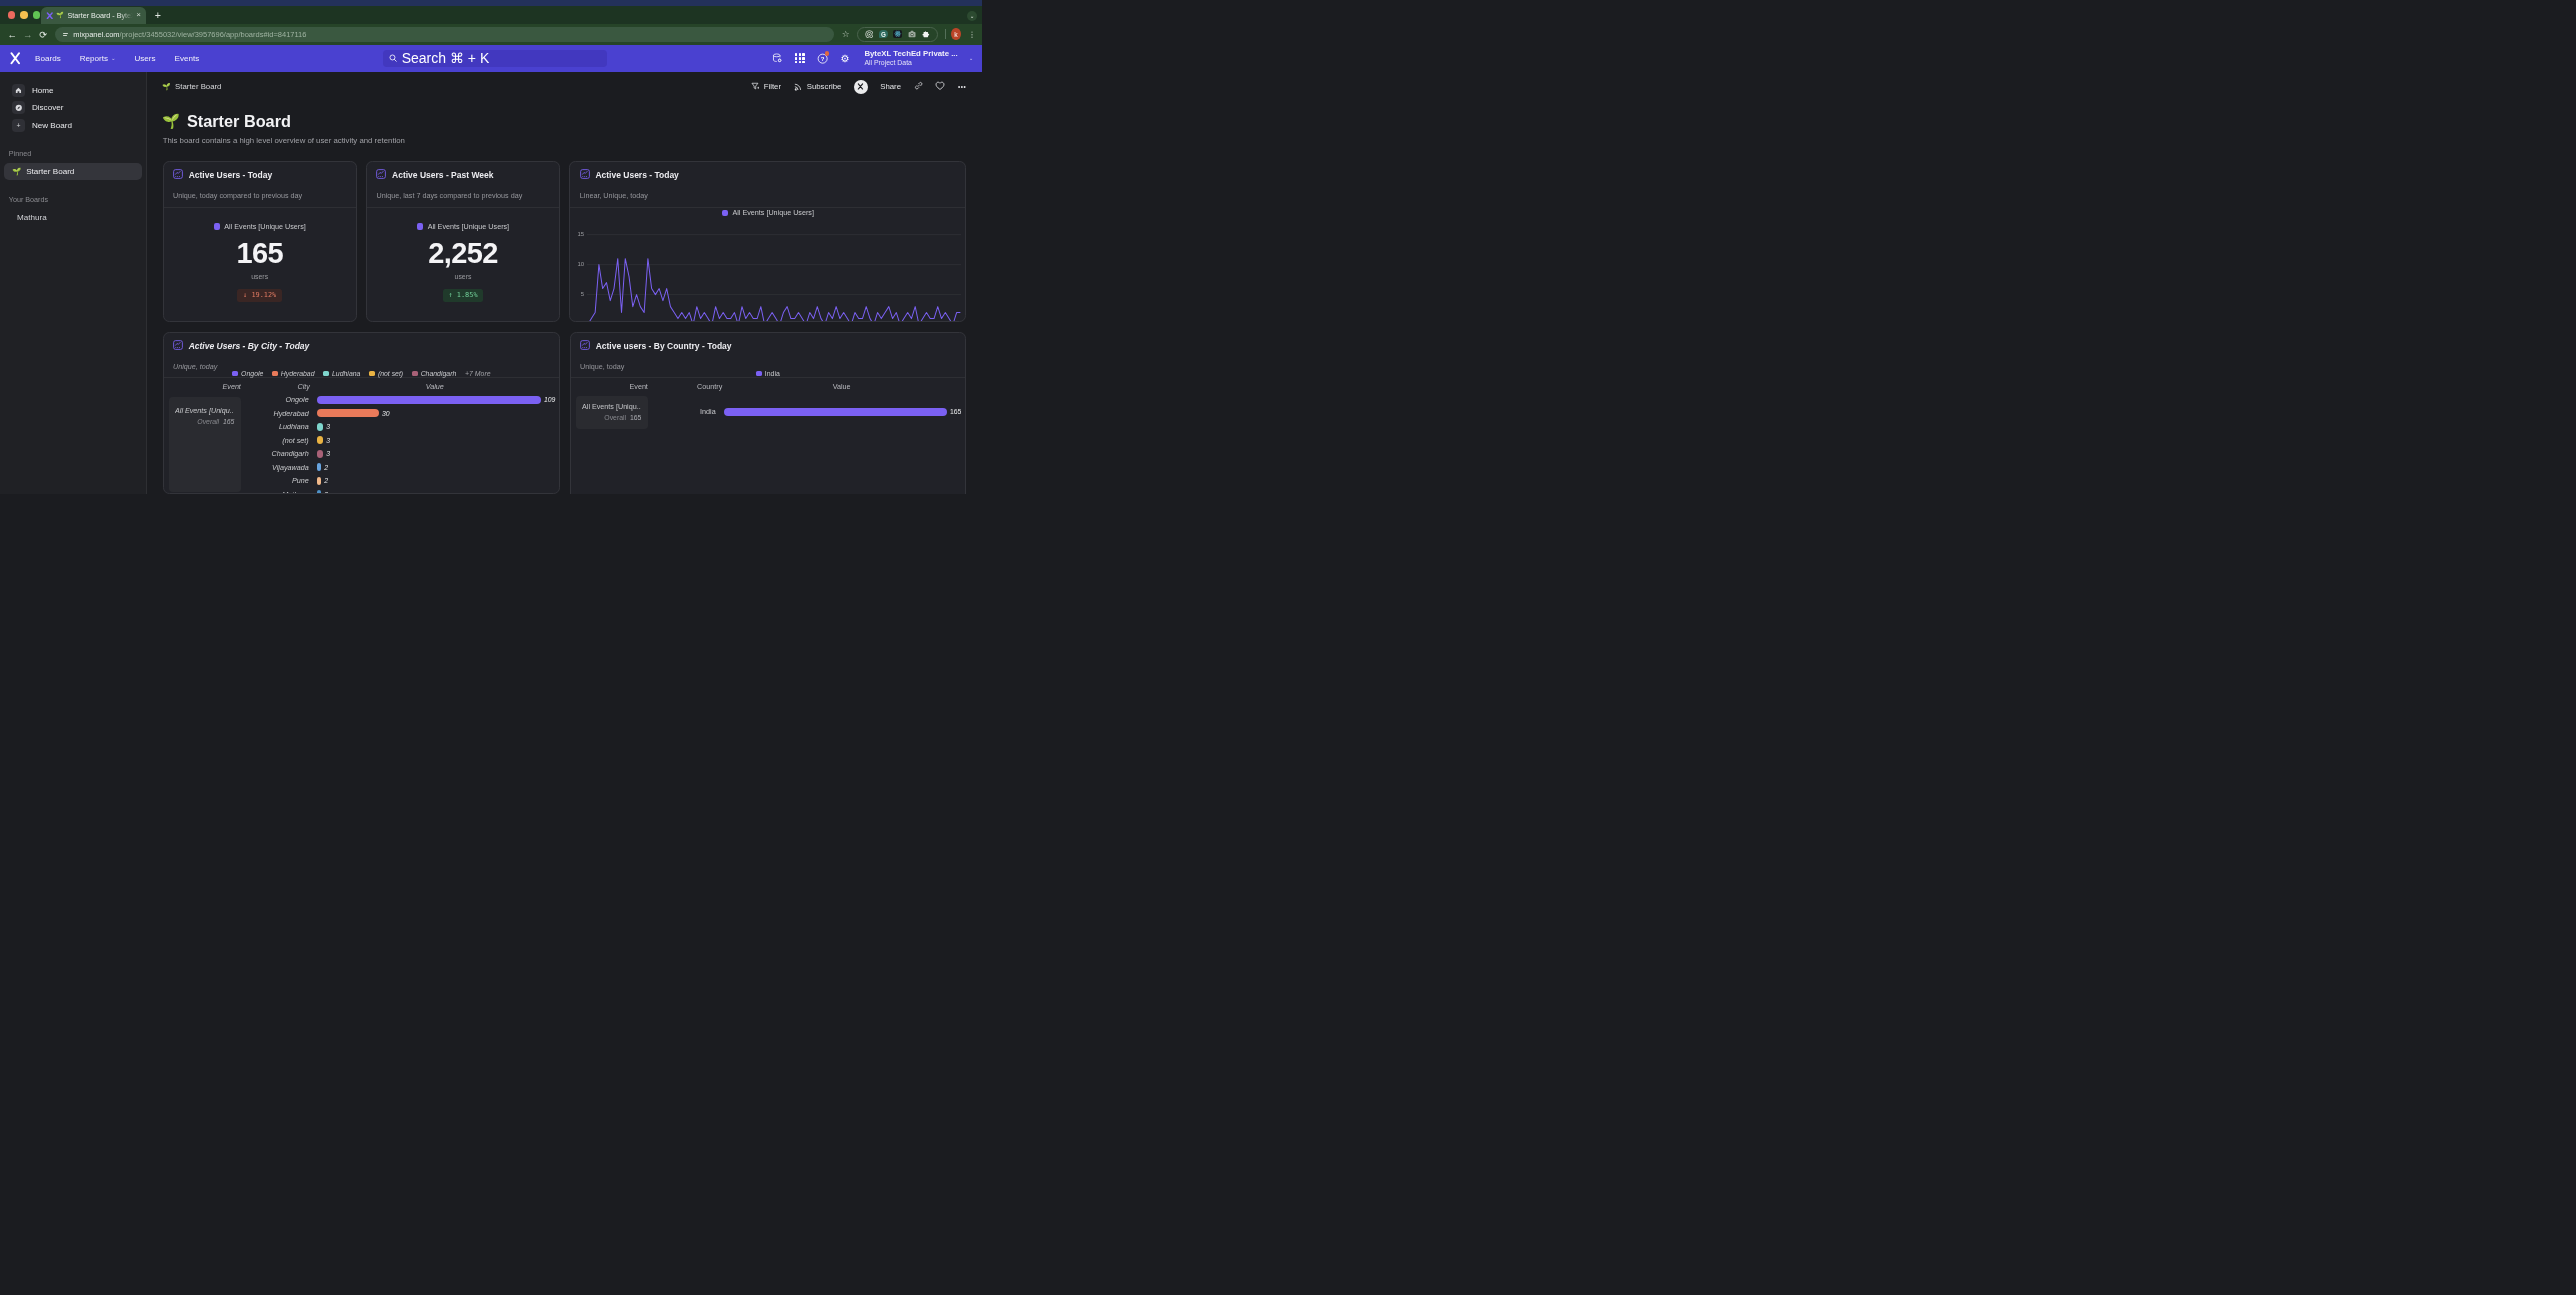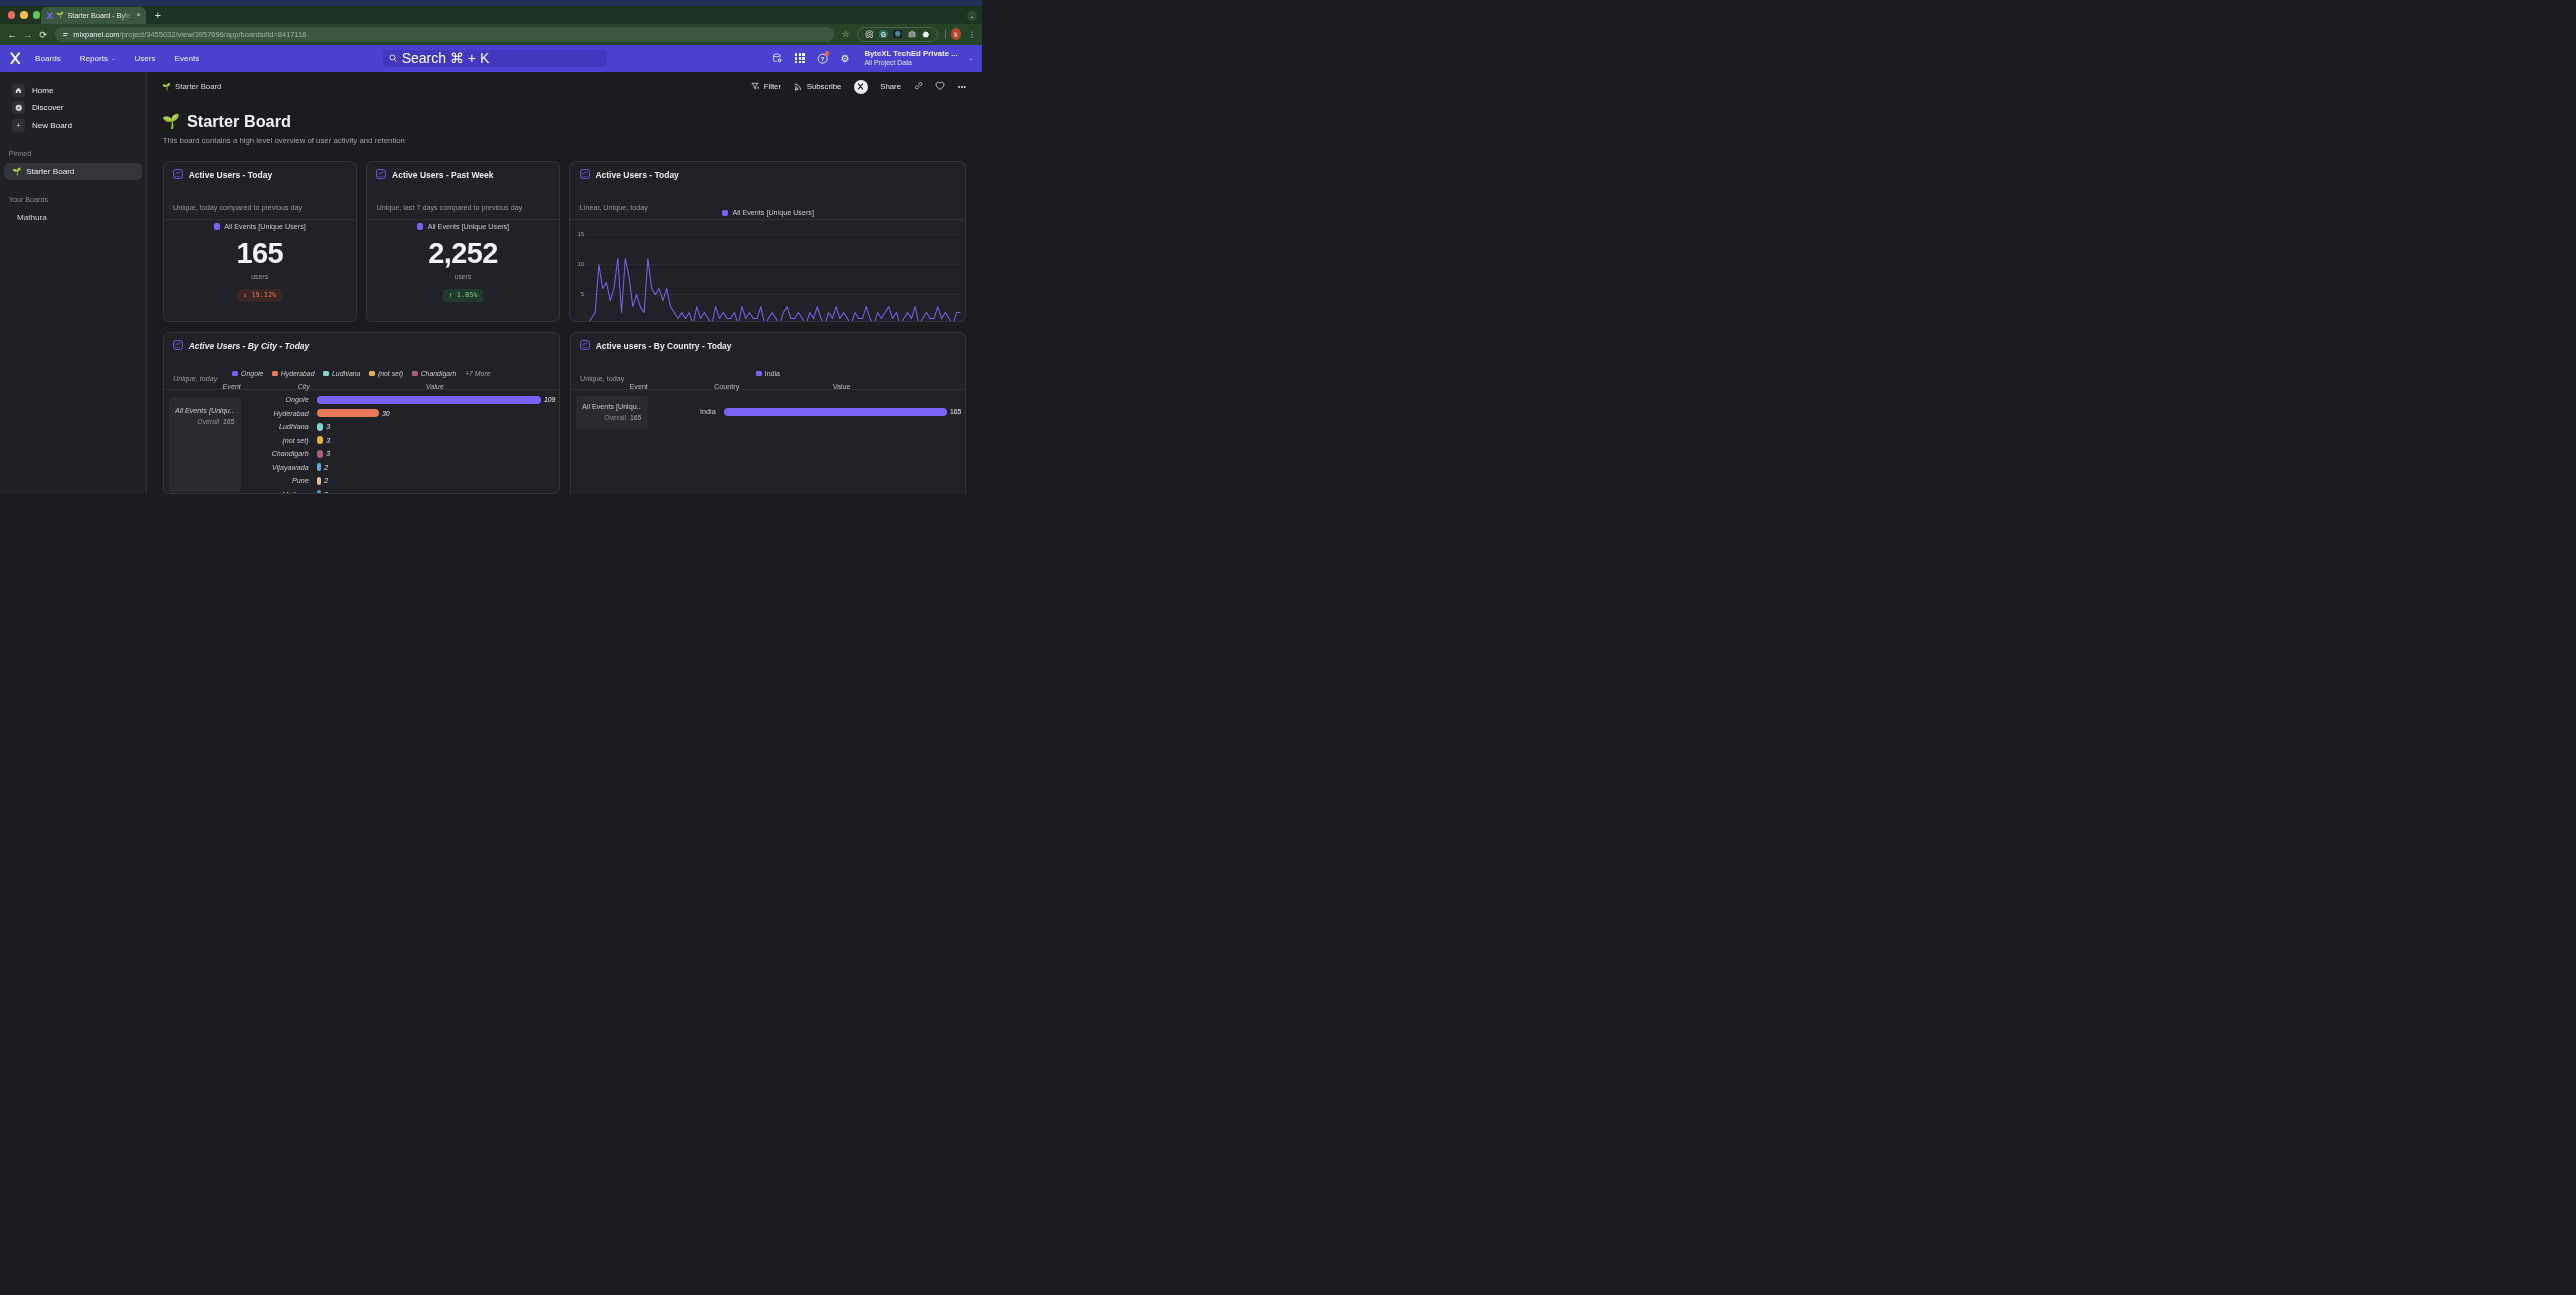--- a/index.html
+++ b/index.html
@@ -80,21 +80,21 @@
   .cards { padding:16.3px 15.7px 0; }
   .crow { display:flex; gap:9.4px; }
   .crow + .crow { margin-top:9.4px; }
   .card { background:#212228; border:0.6px solid #33343a; border-radius:6.3px; position:relative; overflow:hidden; }
   .c-sm { width:194px; height:161px; }
   .c-lg { width:397px; height:161px; }
   .c-half { width:398px; height:162px;font-style:italic; }
   .c-half2 { width:397px; height:192px; }
   .chead { padding:6.9px 9.4px 6.3px; border-bottom:0.6px solid #2e2f34; }
   .ct { display:flex; align-items:center; gap:5.6px; color:#ececf0; font-size:8.5px; font-weight:700; }
-  .cs { color:#96979c; font-size:7.2px; margin-top:22px; }
+  .cs { color:#96979c; font-size:7.2px; margin-top:10px; }
 
   .kpi-body { position:absolute; left:0; right:0; top:40px; bottom:0; display:flex; flex-direction:column;
     align-items:center; justify-content:center; gap:1.3px; }
   .legend { display:flex; align-items:center; gap:4.4px; color:#c9cacd; font-size:7.2px; }
   .lg-sq { width:6.3px; height:6.3px; border-radius:1.9px; flex:0 0 auto; }
   .big-num { font-size:29px; font-weight:700; color:#f4f4f6; margin-top:5px; letter-spacing:-0.6px; }
   .unit { color:#9a9b9f; font-size:6.9px; margin-top:1.3px; }
   .badge { margin-top:7.5px; font-family:"DejaVu Sans Mono", monospace; font-size:6.9px; border-radius:2.5px; padding:2.5px 5.6px; }
   .badge.down { background:#3a2624; color:#e07a62; }
   .badge.up { background:#203a2b; color:#72cf99; }
@@ -542,21 +542,21 @@
               <div class="cs">Unique, today</div>
             </div>
             <div class="bt-legend" id="country-legend">
                 <span class="chip">
                   <span class="chip-sq" style="background:#7b61f3"></span>
                   <span>India</span>
                 </span>
               </div>
             <div class="bt-headers">
               <span style="left:68px">Event</span>
-              <span style="left:156px">Country</span>
+              <span style="left:139px">Country</span>
               <span style="left:271px">Value</span>
             </div>
             <div class="event-box" style="top:63px;height:33px;padding-top:6.3px">
               <div class="ev1">All Events [Uniqu...</div>
               <div class="ev2"><span>Overall</span><b>165</b></div>
             </div>
             <div class="rows" id="country-rows" style="top:72px">
                 <div class="brow">
                   <span class="blabel">India</span>
                   <span class="bbar" style="width:223px;background:#7b61f3"></span>

